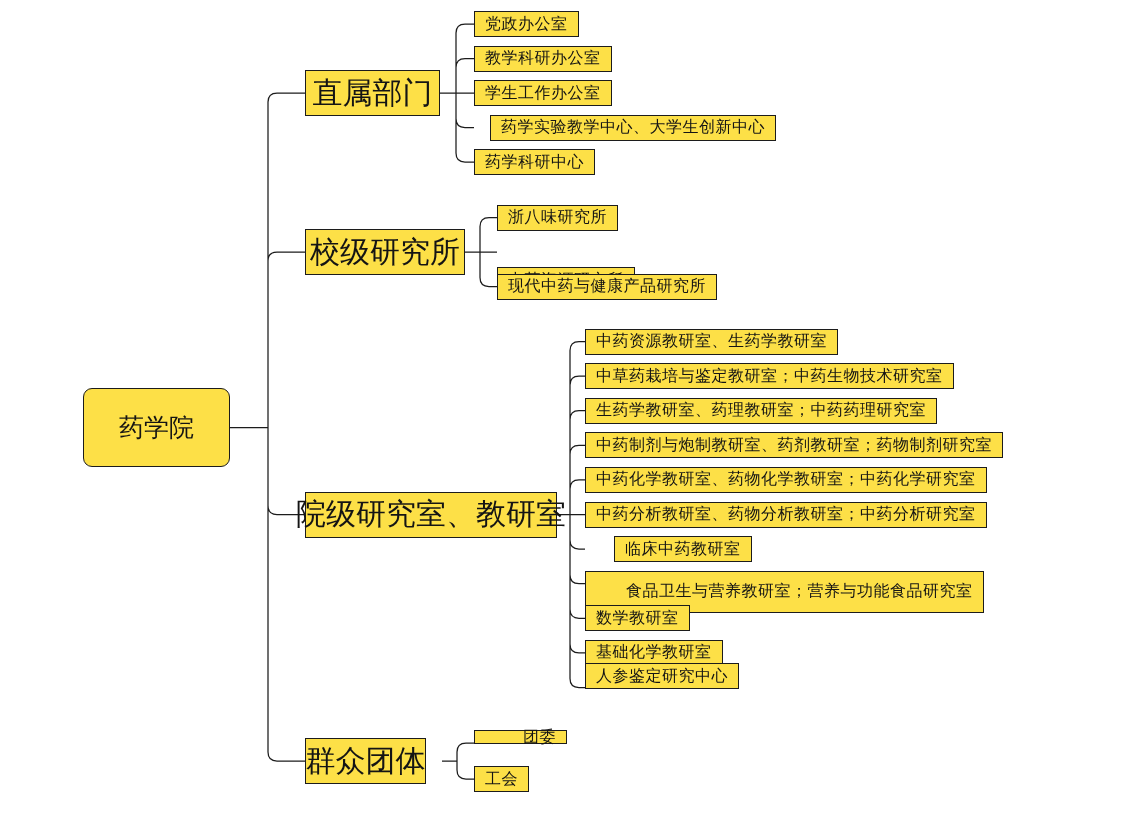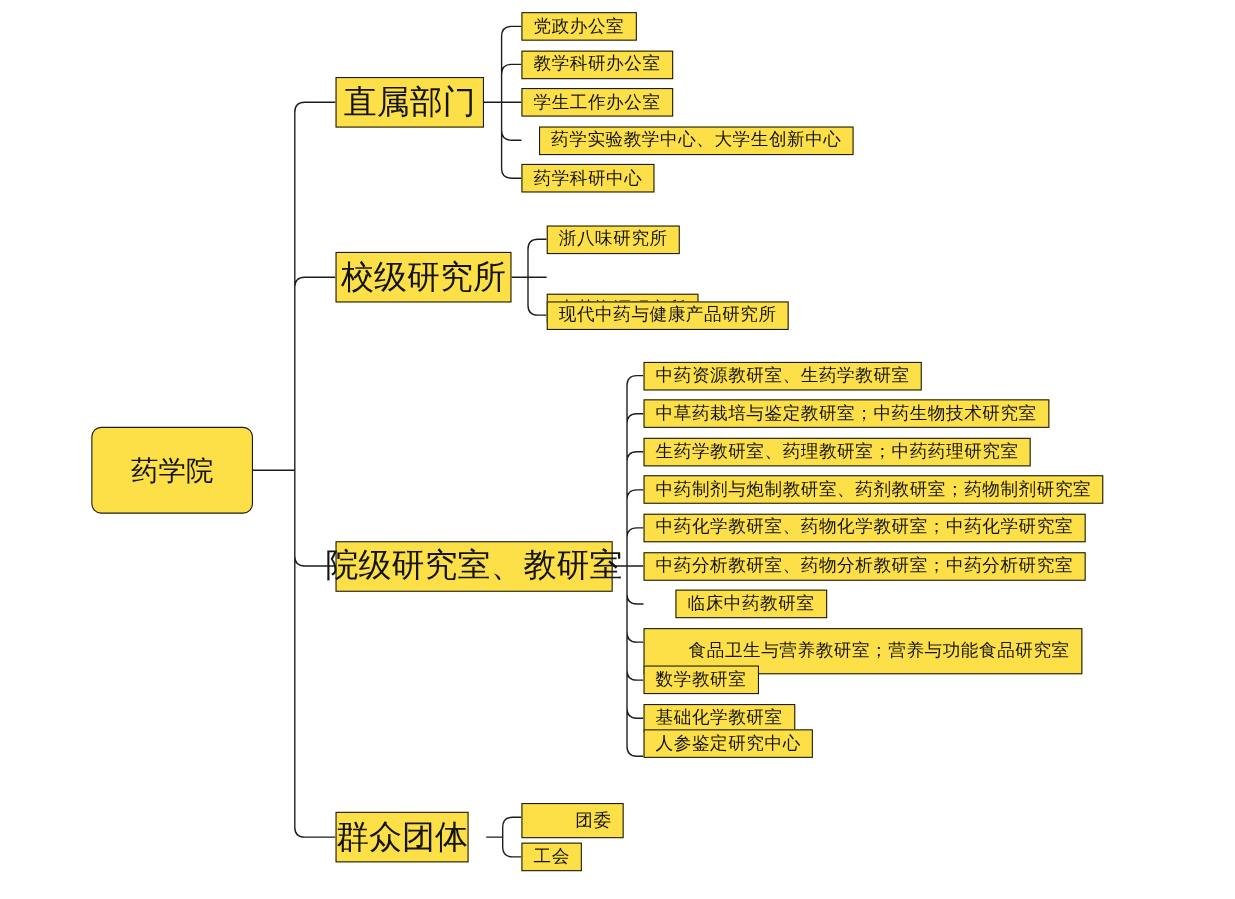--- a/index.html
+++ b/index.html
@@ -41,16 +41,16 @@
       <div class="node leaf" style="left: 585px; top: 397.7px; height: 26px;">生药学教研室、药理教研室；中药药理研究室</div>
       <div class="node leaf" style="left: 585px; top: 432.3px; height: 26px;">中药制剂与炮制教研室、药剂教研室；药物制剂研究室</div>
       <div class="node leaf" style="left: 585px; top: 466.9px; height: 26px;">中药化学教研室、药物化学教研室；中药化学研究室</div>
       <div class="node leaf" style="left: 585px; top: 501.5px; height: 26px;">中药分析教研室、药物分析教研室；中药分析研究室</div>
       <div class="node leaf" style="left: 614px; top: 536.1px; height: 26px;">临床中药教研室</div>
       <div class="node leaf" style="left: 585px; top: 570.7px; height: 42px; padding-left: 40px;">食品卫生与营养教研室；营养与功能食品研究室</div>
       <div class="node leaf" style="left: 585px; top: 605.3px; height: 26px;">数学教研室</div>
       <div class="node leaf" style="left: 585px; top: 639.9px; height: 26px;">基础化学教研室</div>
       <div class="node leaf" style="left: 585px; top: 663px; height: 26px;">人参鉴定研究中心</div>
       <div class="node group" style="left: 305px; top: 738px; width: 121px; height: 46px;">群众团体</div>
-      <div class="node leaf" style="left: 474px; top: 730px; height: 32px; padding-left: 48px;">团委</div>
+      <div class="node leaf" style="left: 474px; top: 730px; height: 14px; padding-left: 48px;">团委</div>
       <div class="node leaf" style="left: 474px; top: 766px; height: 26px;">工会</div>
     </div>
 </div>
 
 </body></html>

